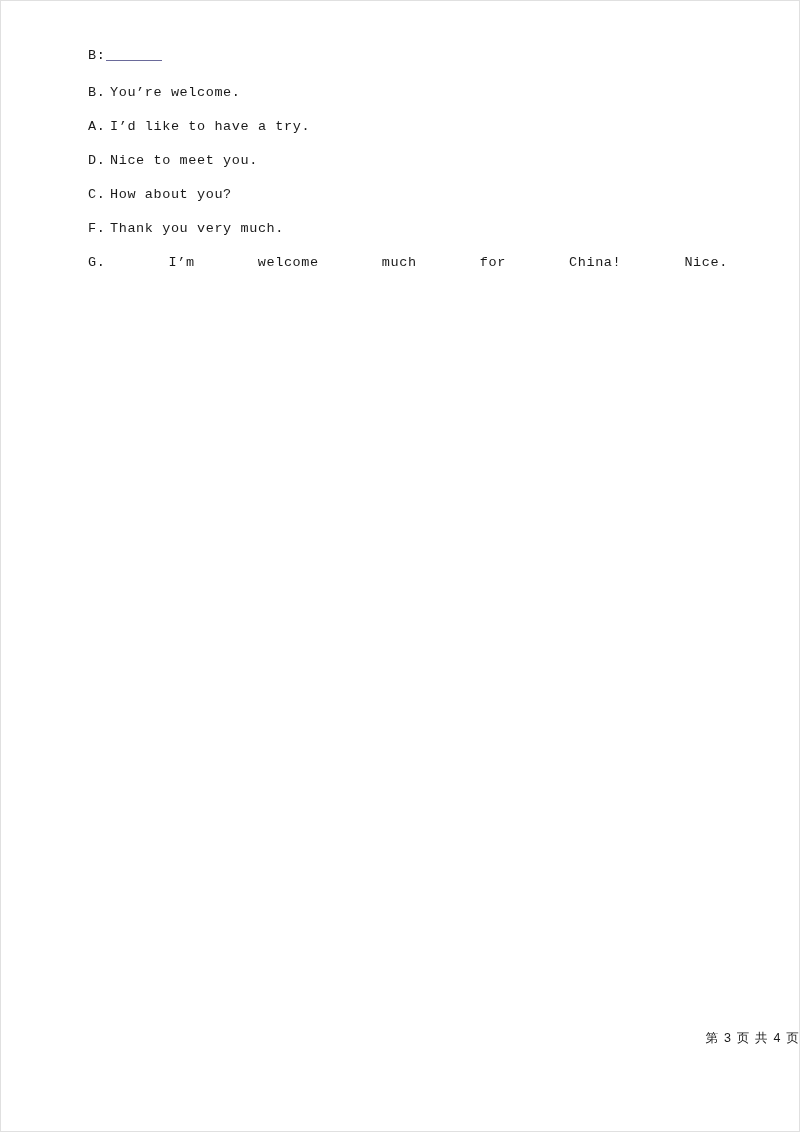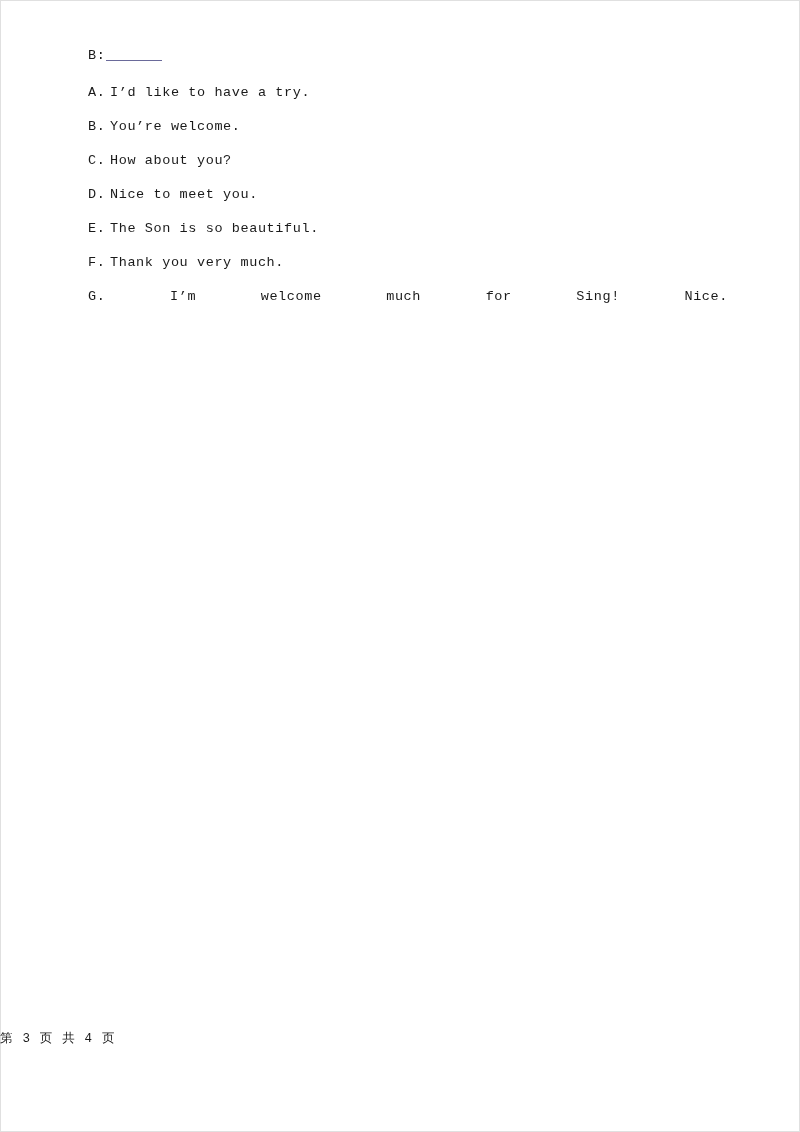--- a/index.html
+++ b/index.html
@@ -76,74 +76,71 @@
     line-height: 34px;
     letter-spacing: 0.6px;
     color: #1a1a1a;
   }
   .spread .seg { white-space: nowrap; }
   .footer {
     position: absolute;
     left: 0;
     top: 1030px;
     width: 800px;
-    text-align: left;
+    text-align: right;
     font-size: 12.5px;
     letter-spacing: 1.2px;
     color: #1a1a1a;
-    font-family: Liberation Mono, monospace;
+    font-family: Liberation Sans, sans-serif;
   }
 </style>
 </head>
 <body>
 
 <div class="page">
 
   <div class="edge-line edge-top"></div>
   <div class="edge-line edge-bottom"></div>
   <div class="edge-line edge-left"></div>
   <div class="edge-line edge-right"></div>
 
   <div class="content">
 
     <div class="prompt-line">
       <span>B:</span><span class="blank"></span>
     </div>
 
     <div class="line">
-      <span class="opt-label">A.</span><span>I’d like to have a try.</span>
-    </div>
-
-    <div class="line">
       <span class="opt-label">B.</span><span>You’re welcome.</span>
     </div>
 
     <div class="line">
-      <span class="opt-label">C.</span><span>How about you?</span>
+      <span class="opt-label">A.</span><span>I’d like to have a try.</span>
     </div>
 
     <div class="line">
       <span class="opt-label">D.</span><span>Nice to meet you.</span>
     </div>
 
     <div class="line">
-      <span class="opt-label">E.</span><span>The Son is so beautiful.</span>
+      <span class="opt-label">C.</span><span>How about you?</span>
     </div>
+
 
     <div class="line">
       <span class="opt-label">F.</span><span>Thank you very much.</span>
     </div>
 
     <div class="spread">
       <span class="seg">G.</span>
       <span class="seg">I’m</span>
       <span class="seg">welcome</span>
       <span class="seg">much</span>
       <span class="seg">for</span>
-      <span class="seg">Sing!</span>
+      <span class="seg">China!</span>
       <span class="seg">Nice.</span>
     </div>
 
   </div>
 
   <div class="footer">第 3 页 共 4 页</div>
 
 </div>
 
 </body></html>

